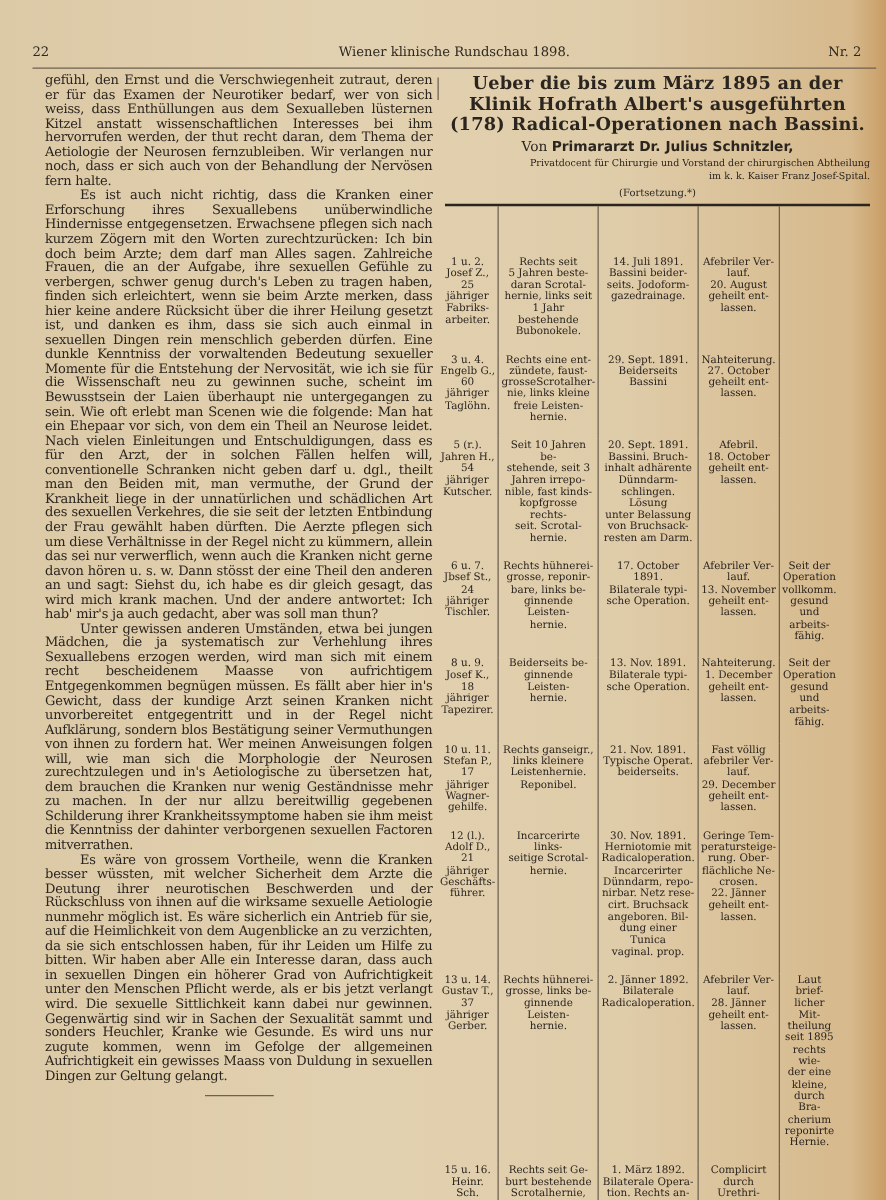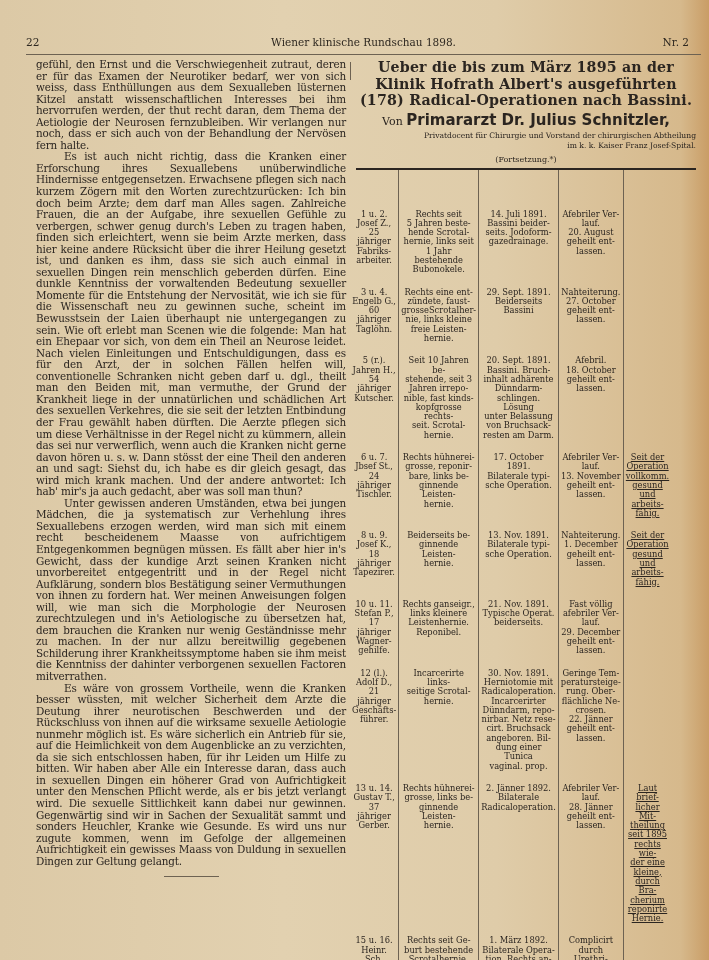--- a/index.html
+++ b/index.html
@@ -33,38 +33,38 @@
   .endrule { width: 55px; height: 1px; background: #6d6252; margin: 9px auto 0; }
 
   
   .right { position: absolute; left: 356px; top: 59px; width: 340px; }
   .art-title {
     font-family: "DejaVu Serif", serif; font-weight: bold;
     font-size: 14.2px; line-height: 16.5px; text-align: center; letter-spacing: 0.2px;
     margin: 0;
   }
   .byline { text-align: center; font-size: 11px; margin-top: 2px; }
-  .byline b { font-weight: bold; font-family: "DejaVu Sans", sans-serif; font-size: 15px; }
+  .byline b { font-weight: bold; font-family: "DejaVu Sans", sans-serif; font-size: 11px; }
   .affil { text-align: right; font-size: 7.6px; line-height: 10px; margin-top: 2px; }
   .fort { text-align: center; font-size: 8px; margin-top: 4px; }
   .tab-head { text-align: center; font-size: 9.5px; font-weight: bold; letter-spacing: 1px; margin-top: 3px; }
   .thick-rule { width: 340px; height: 2px; background: #2b2520; margin-top: 4px; }
 
   table.cases {
     border-collapse: collapse; width: 318px; margin-left: -6px; margin-top: 0;
     font-size: 8.3px; line-height: 9.3px; text-align: center;
   }
   table.cases td { vertical-align: top; padding: 0 2px 13px 2px; border-left: 1px solid #6d6252; }
   table.cases td:first-child { border-left: none; }
   table.cases tr:first-child td { padding-top: 40px; margin-top: 26px; }
   table.cases td.c1 { width: 46px; }
   table.cases td.c2 { width: 70px; }
   table.cases td.c3 { width: 70px; }
   table.cases td.c4 { width: 58px; text-align: center; }
-  table.cases td.c5 { width: 42px; text-decoration: underline; }
+  table.cases td.c5 { width: 42px; }
   table.cases td span { display: block; }
 </style>
 </head>
 <body>
 
 <div class="page">
   <div class="header">
     <span class="pnum">22</span>
     <span class="jtitle">Wiener klinische Rundschau 1898.</span>
     <span class="issue">Nr. 2</span>
@@ -99,21 +99,21 @@
             <td class="c1">
               <span>1 u. 2.</span>
               <span>Josef Z.,</span>
               <span>25 jähriger</span>
               <span>Fabriks-</span>
               <span>arbeiter.</span>
             </td>
             <td class="c2">
               <span>Rechts seit</span>
               <span>5 Jahren beste-</span>
-              <span>hende Scrotal-</span>
+              <span>daran Scrotal-</span>
               <span>hernie, links seit</span>
               <span>1 Jahr bestehende</span>
               <span>Bubonokele.</span>
             </td>
             <td class="c3">
               <span>14. Juli 1891.</span>
               <span>Bassini beider-</span>
               <span>seits. Jodoform-</span>
               <span>gazedrainage.</span>
             </td>

